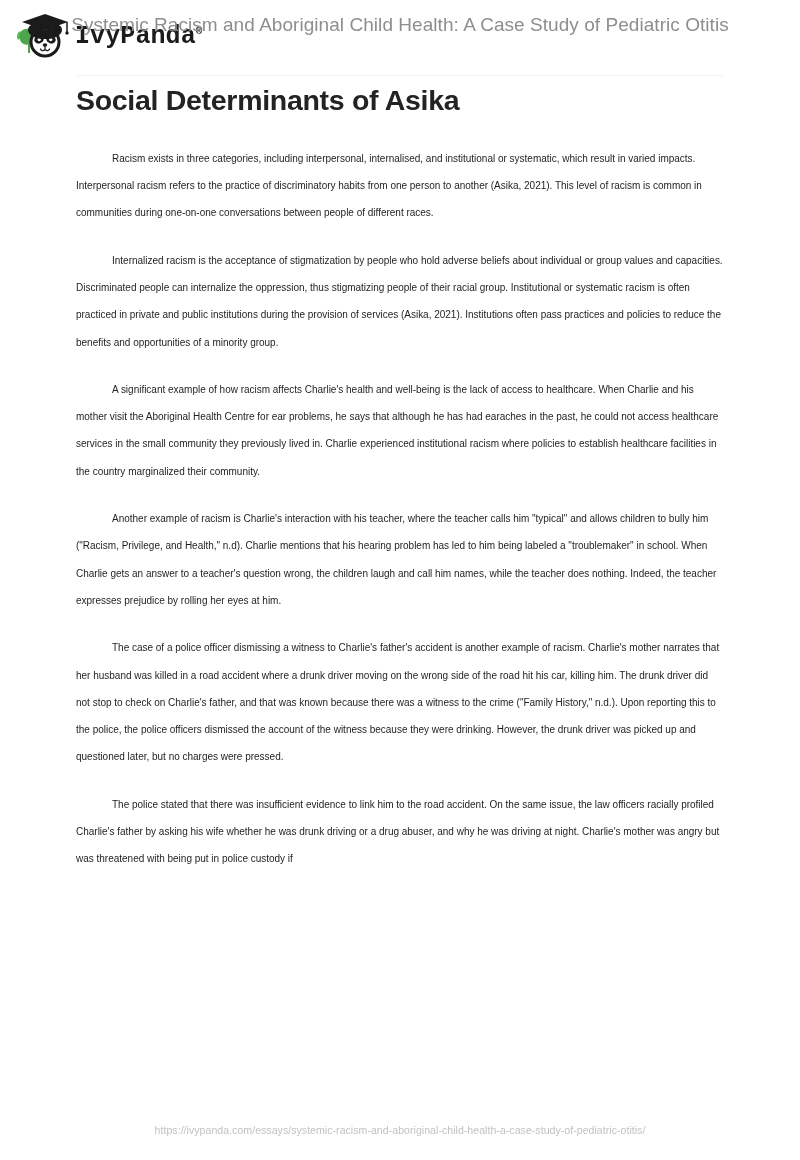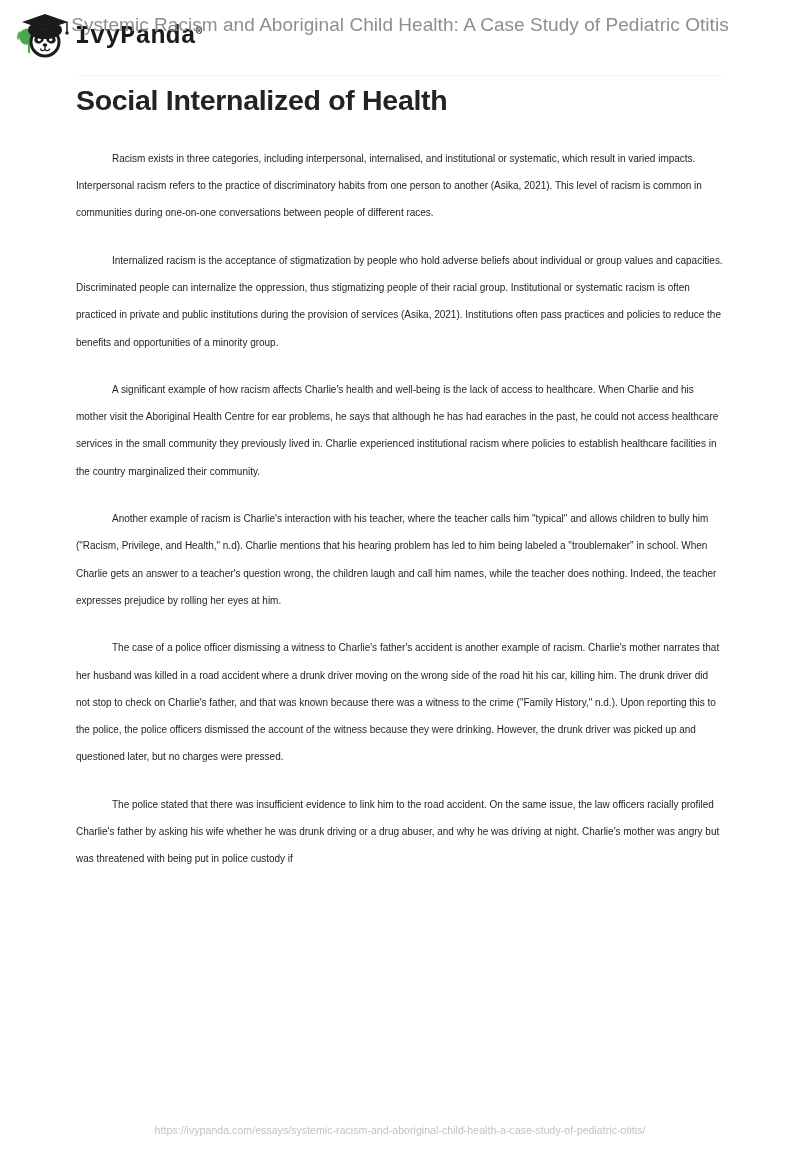--- a/index.html
+++ b/index.html
@@ -166,21 +166,21 @@
       <circle cx="106" cy="44" r="3.5" fill="#1b1b1b"></circle>
     </svg>
     <span class="brand-name"><span>IvyPanda</span><span class="brand-reg">®</span></span>
   </div>
 
   <div class="doc-title">Systemic Racism and Aboriginal Child Health: A Case Study of Pediatric Otitis</div>
   <div class="header-rule"></div>
 </header>
 
 <main class="content">
-  <h1 class="section-heading">Social Internalized of Health</h1>
+  <h1 class="section-heading">Social Determinants of Asika</h1>
 
   <div class="body-copy">
     <p>Racism exists in three categories, including interpersonal, internalised, and institutional or systematic, which result in varied impacts. Interpersonal racism refers to the practice of discriminatory habits from one person to another (Asika, 2021). This level of racism is common in communities during one-on-one conversations between people of different races.</p>
     <p>Internalized racism is the acceptance of stigmatization by people who hold adverse beliefs about individual or group values and capacities. Discriminated people can internalize the oppression, thus stigmatizing people of their racial group. Institutional or systematic racism is often practiced in private and public institutions during the provision of services (Asika, 2021). Institutions often pass practices and policies to reduce the benefits and opportunities of a minority group.</p>
     <p>A significant example of how racism affects Charlie's health and well-being is the lack of access to healthcare. When Charlie and his mother visit the Aboriginal Health Centre for ear problems, he says that although he has had earaches in the past, he could not access healthcare services in the small community they previously lived in. Charlie experienced institutional racism where policies to establish healthcare facilities in the country marginalized their community.</p>
     <p>Another example of racism is Charlie's interaction with his teacher, where the teacher calls him "typical" and allows children to bully him ("Racism, Privilege, and Health," n.d). Charlie mentions that his hearing problem has led to him being labeled a "troublemaker" in school. When Charlie gets an answer to a teacher's question wrong, the children laugh and call him names, while the teacher does nothing. Indeed, the teacher expresses prejudice by rolling her eyes at him.</p>
     <p>The case of a police officer dismissing a witness to Charlie's father's accident is another example of racism. Charlie's mother narrates that her husband was killed in a road accident where a drunk driver moving on the wrong side of the road hit his car, killing him. The drunk driver did not stop to check on Charlie's father, and that was known because there was a witness to the crime ("Family History," n.d.). Upon reporting this to the police, the police officers dismissed the account of the witness because they were drinking. However, the drunk driver was picked up and questioned later, but no charges were pressed.</p>
     <p>The police stated that there was insufficient evidence to link him to the road accident. On the same issue, the law officers racially profiled Charlie's father by asking his wife whether he was drunk driving or a drug abuser, and why he was driving at night. Charlie's mother was angry but was threatened with being put in police custody if</p>
   </div>
 </main>

